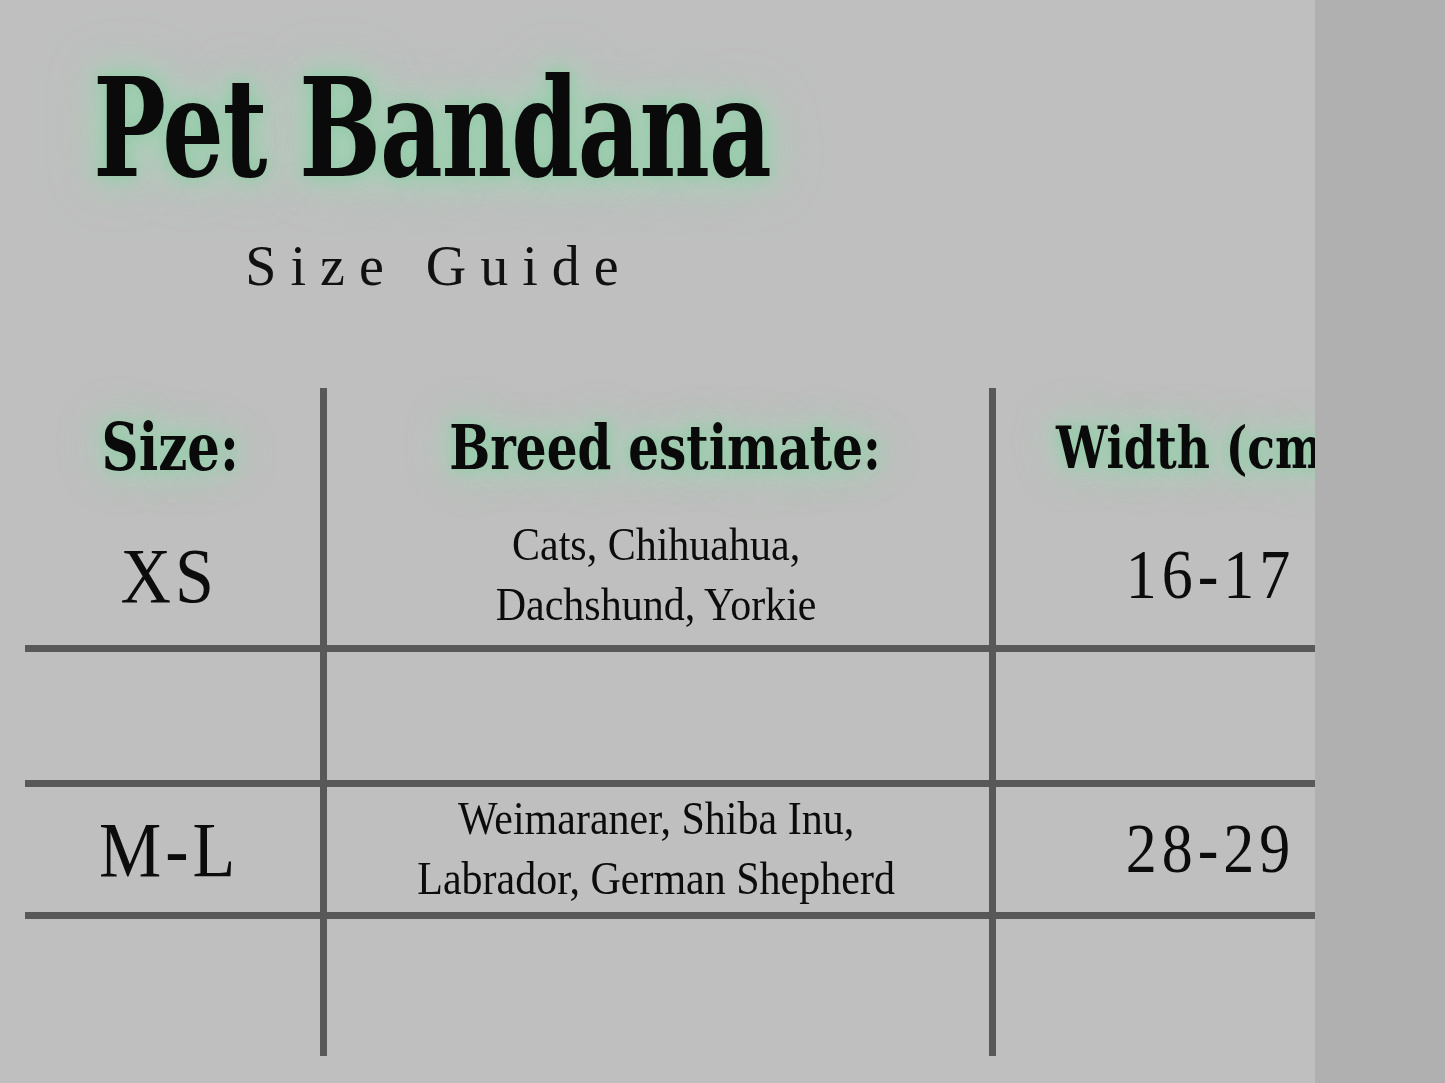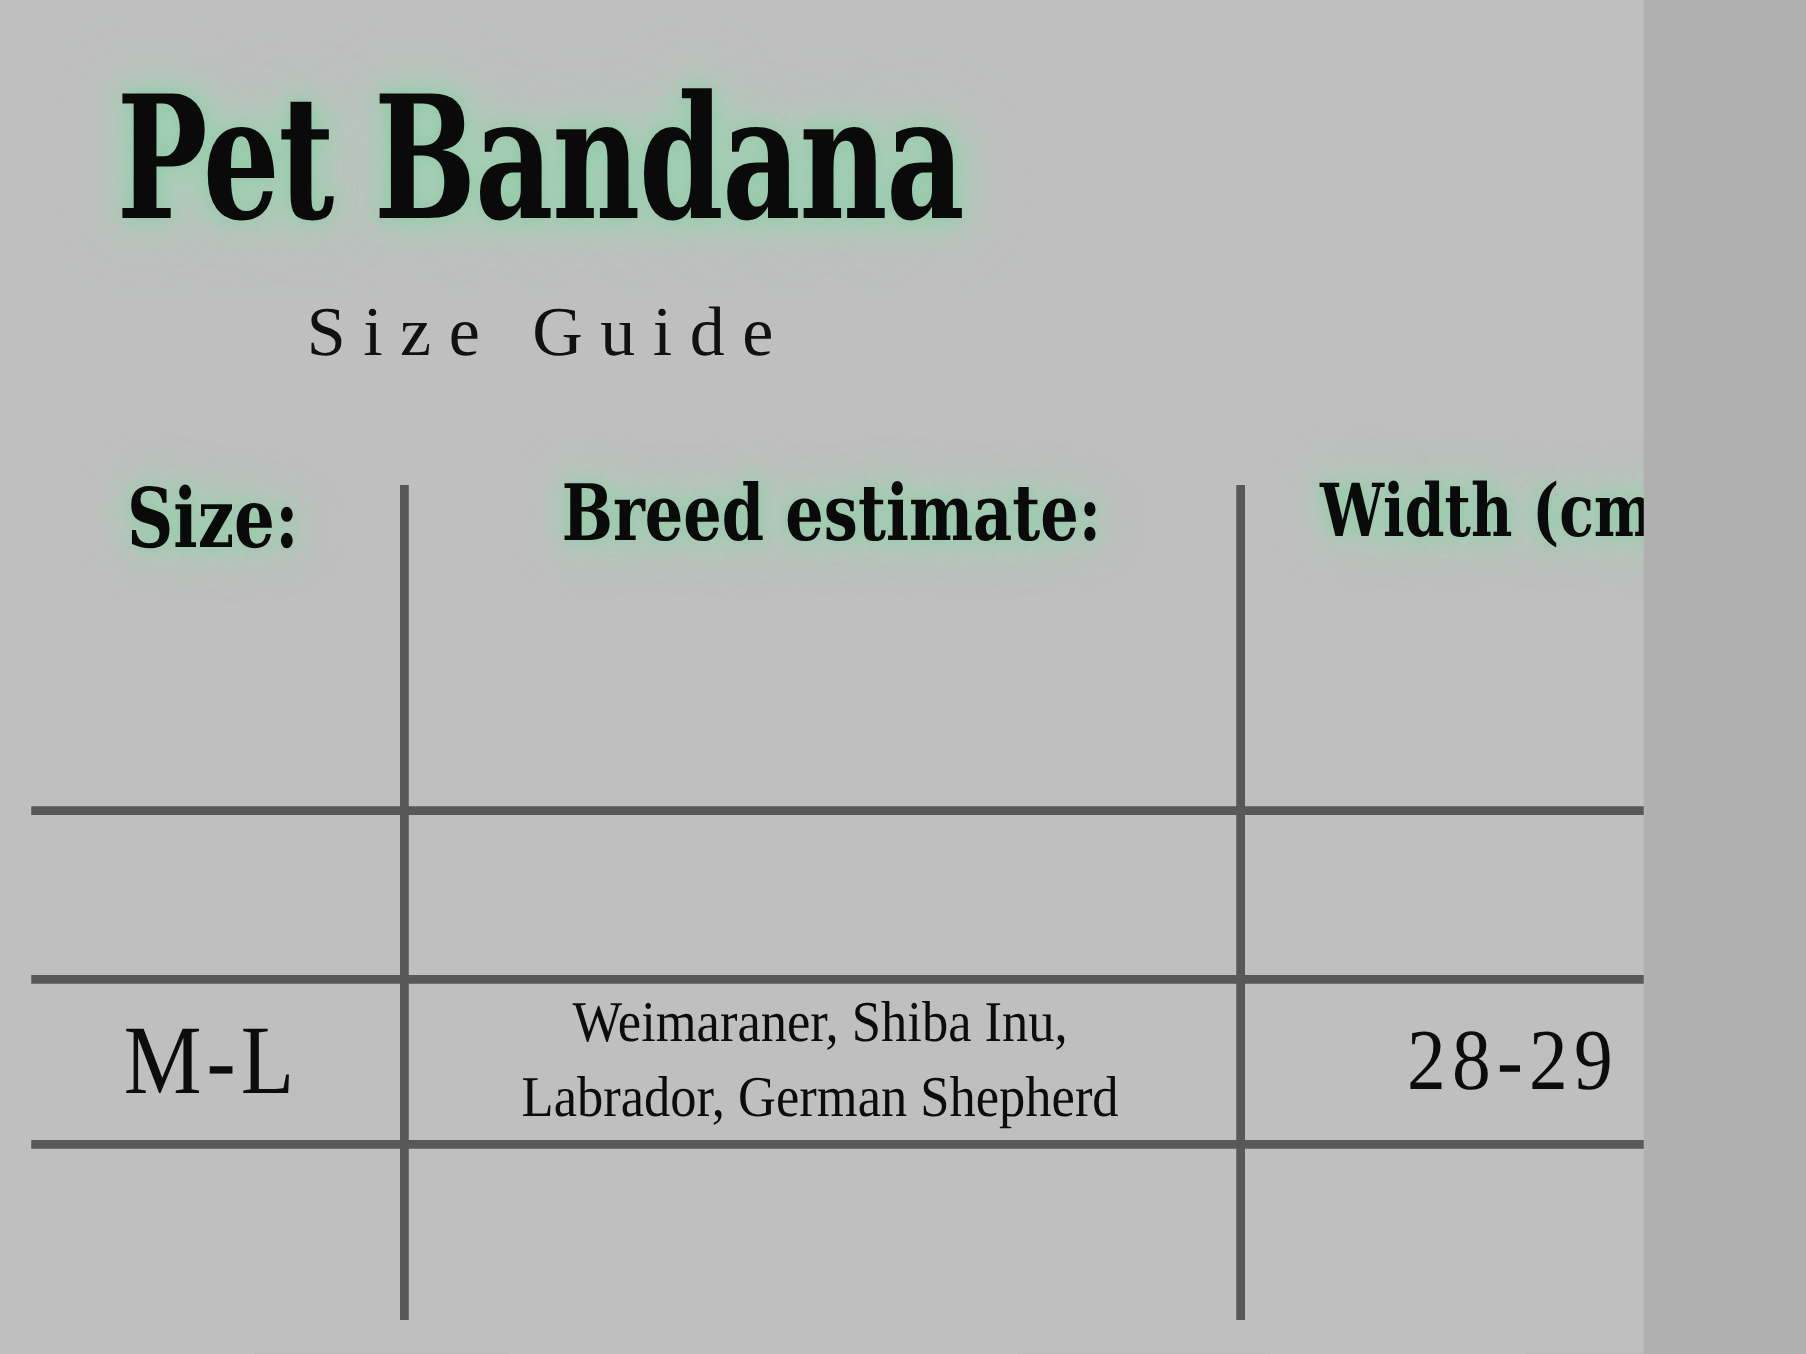--- a/index.html
+++ b/index.html
@@ -148,20 +148,21 @@
     height: 118px;
     display: flex;
   }
 
   .col-size   { width: 295px; }
   .col-breed  { width: 669px; }
   .col-width  { width: 433px; }
 
   .head-cell {
     display: flex;
+    align-items: center;
     justify-content: center;
     font-family: "DejaVu Serif", serif;
     font-weight: bold;
     color: #0a0a0a;
     white-space: nowrap;
   }
 
   .head-cell span {
     display: inline-block;
     transform: scaleY(1.22) scaleX(0.95);
@@ -240,20 +241,30 @@
         <span>Size:</span>
       </div>
       <div class="head-cell col-breed head-breed">
         <span>Breed estimate:</span>
       </div>
       <div class="head-cell col-width head-width">
         <span>Width (cm):</span>
       </div>
     </div>
 
+    <div class="body-row r1">
+      <div class="cell cell-size col-size">XS</div>
+      <div class="cell cell-breed col-breed">
+        <div>
+          <div>Cats, Chihuahua,</div>
+          <div>Dachshund, Yorkie</div>
+        </div>
+      </div>
+      <div class="cell cell-width col-width">16-17</div>
+    </div>
 
 
     <div class="body-row r3">
       <div class="cell cell-size col-size">M-L</div>
       <div class="cell cell-breed col-breed">
         <div>
           <div>Weimaraner, Shiba Inu,</div>
           <div>Labrador, German Shepherd</div>
         </div>
       </div>

